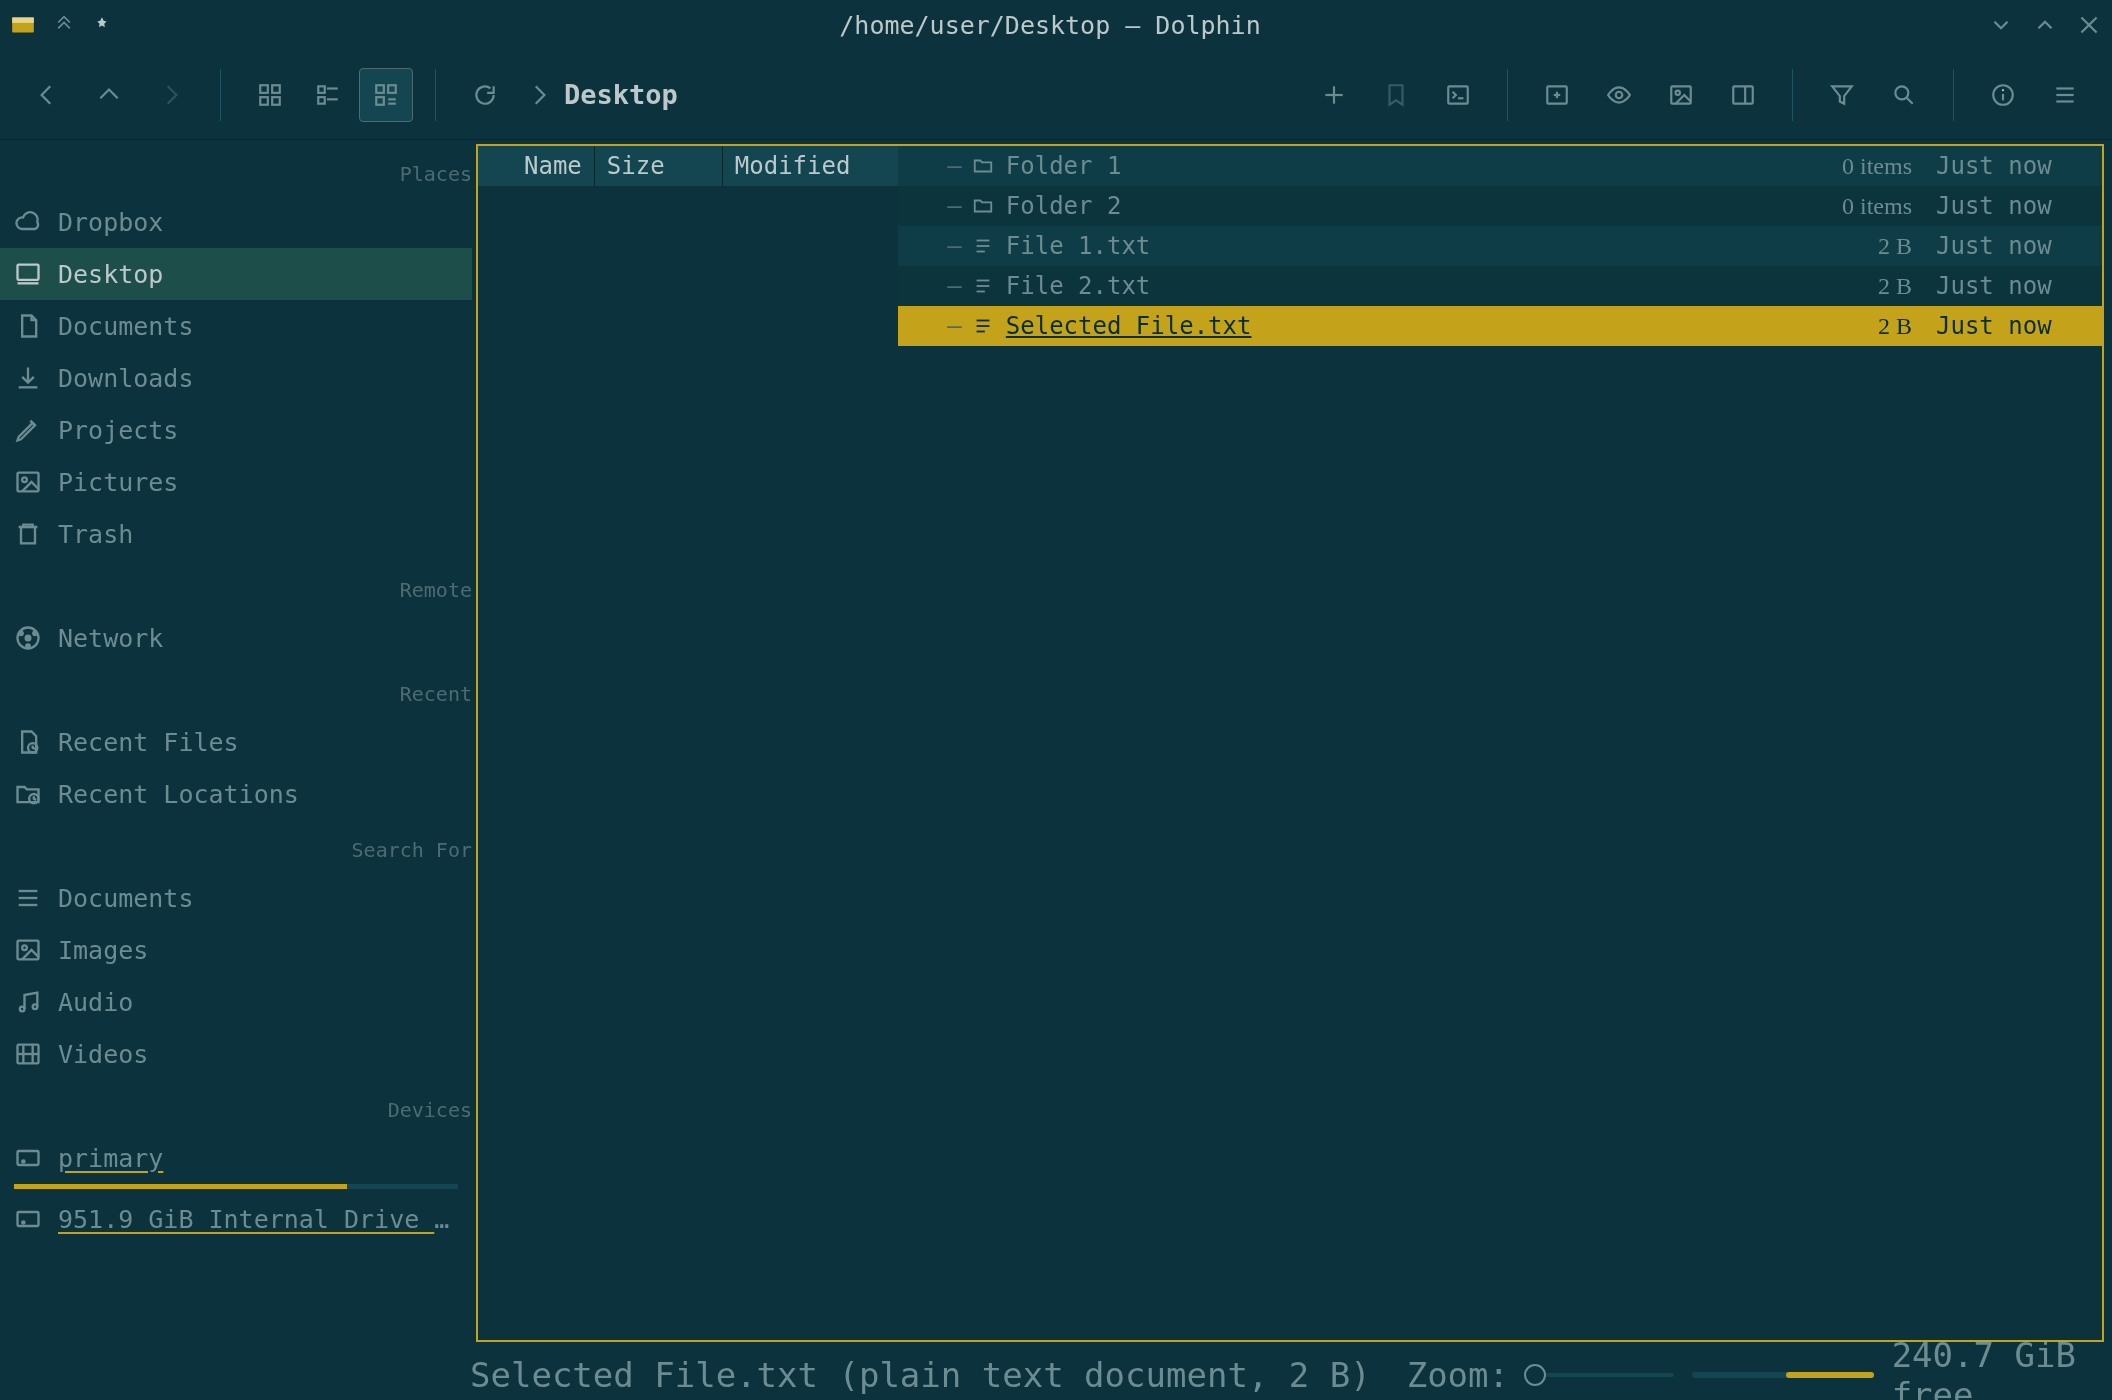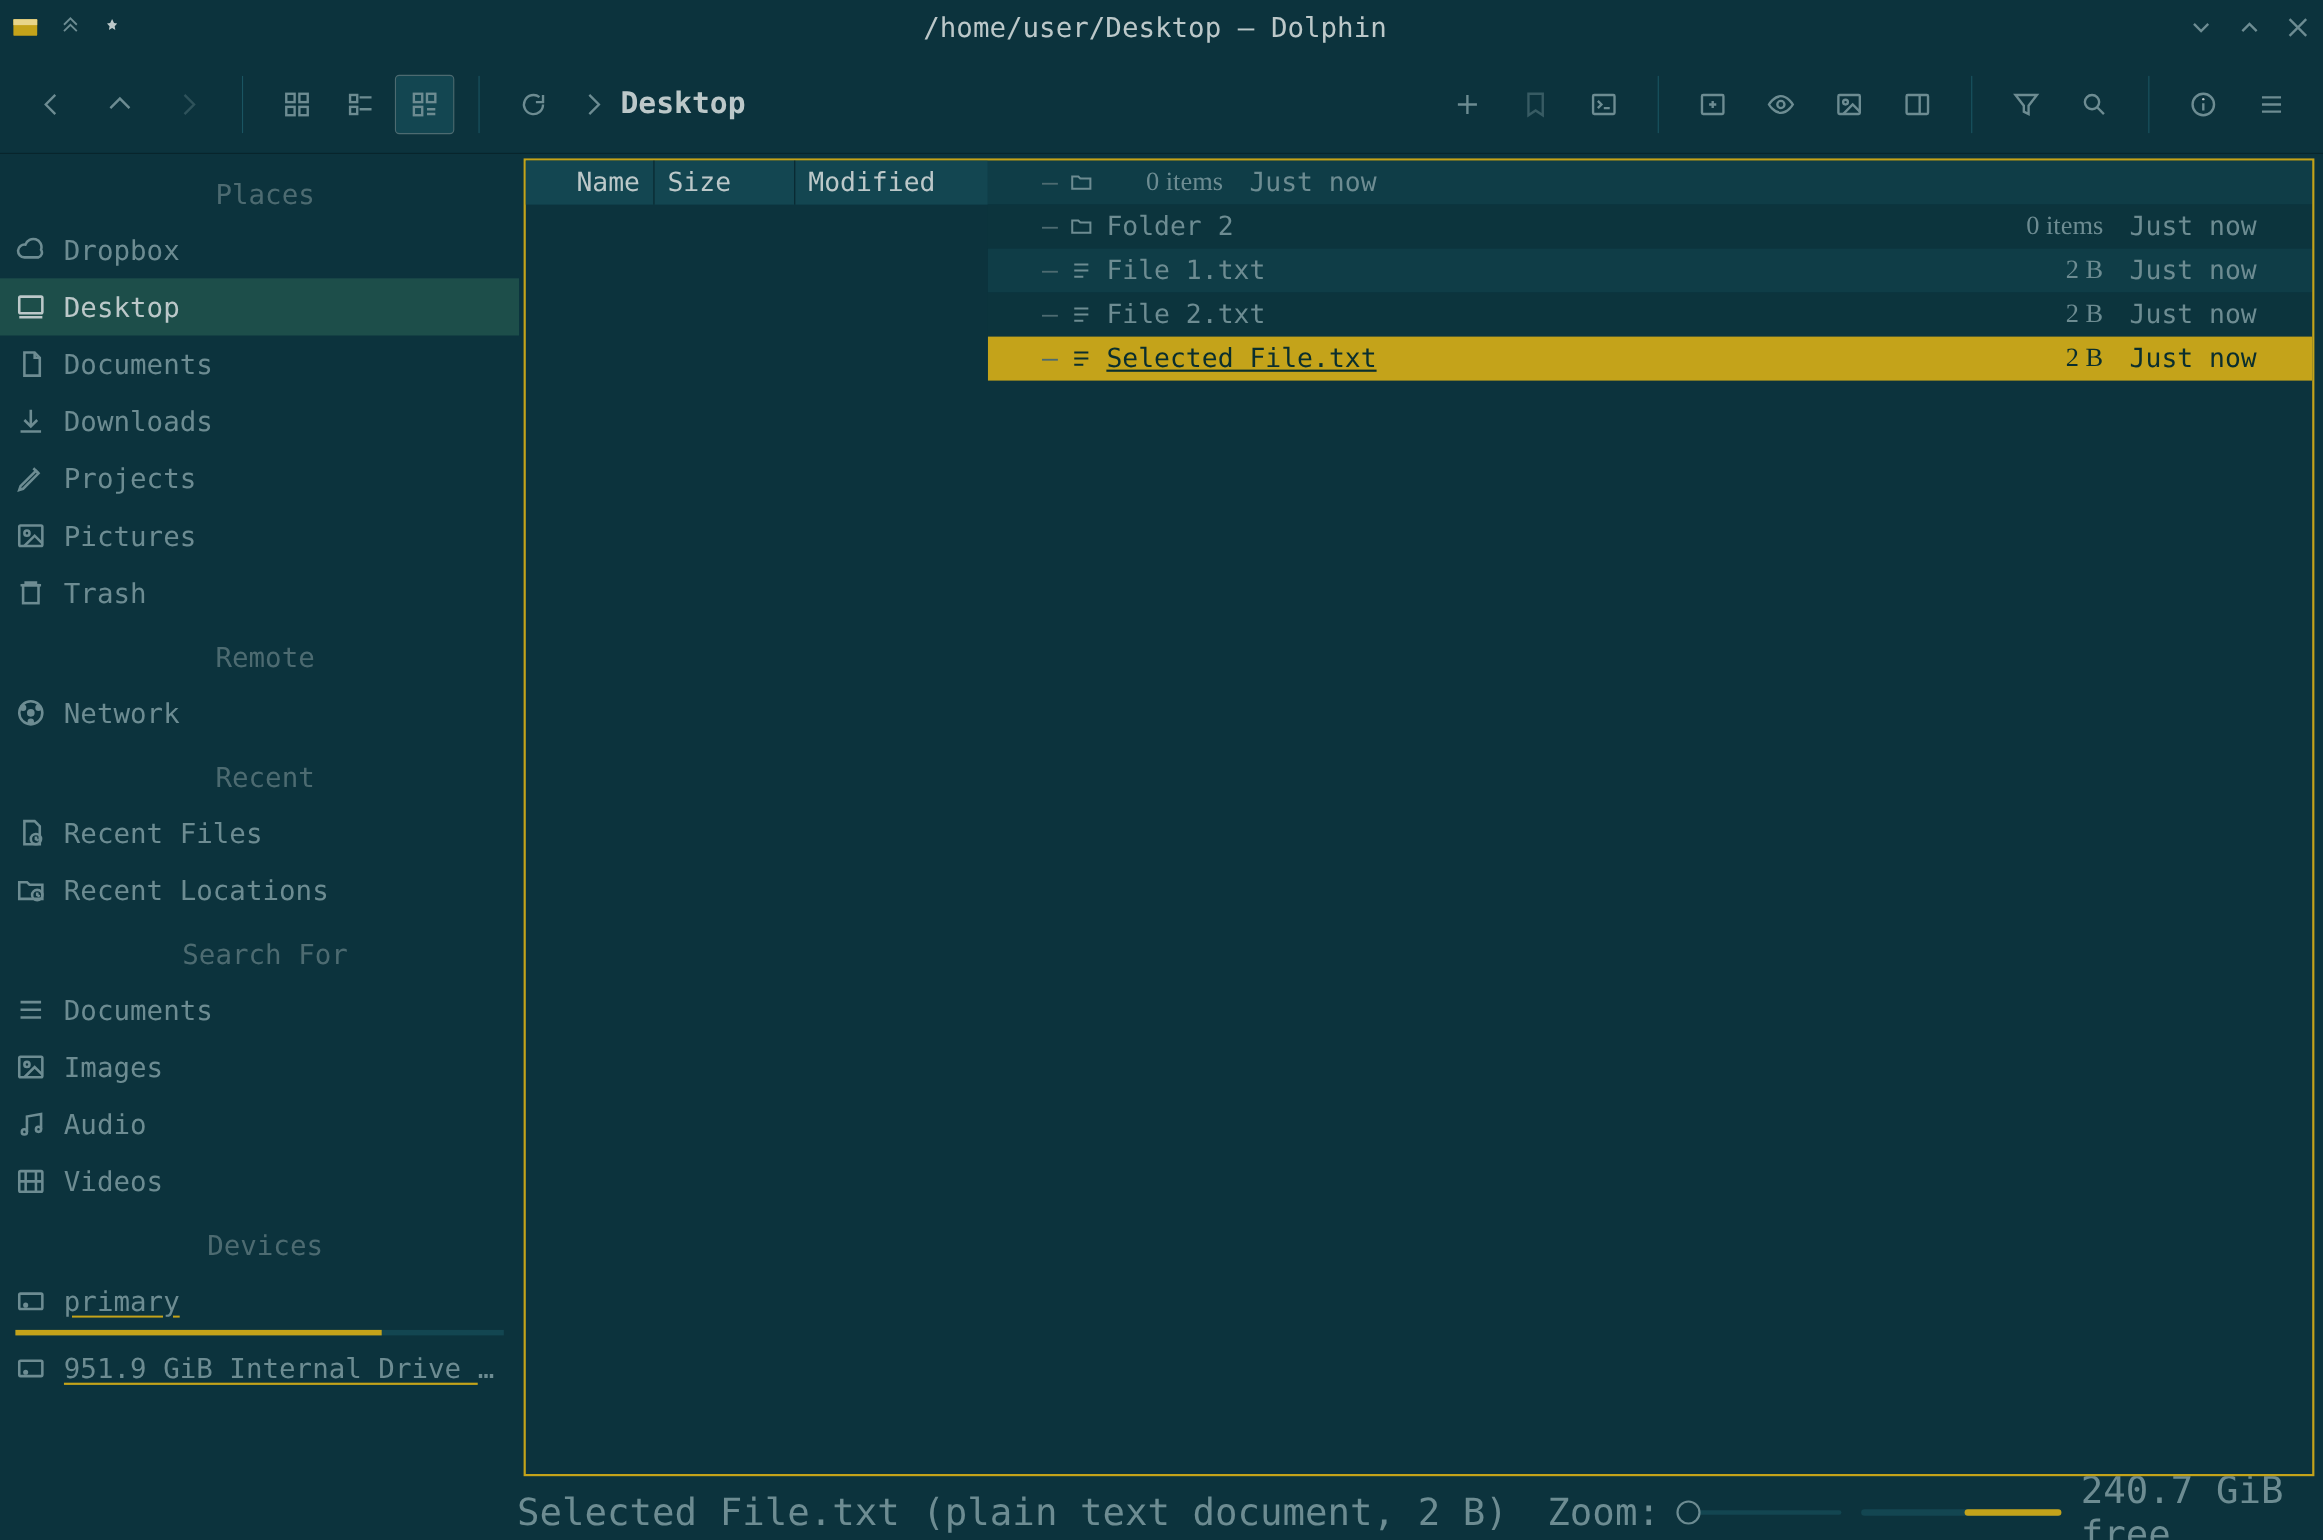--- a/index.html
+++ b/index.html
@@ -88,23 +88,23 @@
   }
 
   
   .sidebar {
     width: 472px;
     overflow: hidden;
     padding-top: 4px;
   }
   .sb-heading {
     color: var(--fg-faint);
-    font-size: 25px;
+    font-size: 20px;
     padding: 18px 0 10px 10px;
-    text-align: center;
+    text-align: right;
   }
   .sb-item {
     display: flex; align-items: center; gap: 16px;
     height: 52px;
     padding: 0 14px;
     color: var(--fg-dim);
   }
   .sb-item.active {
     background: #1d4e4a;
     color: var(--fg);
@@ -502,20 +502,21 @@
       <div class="col mod">Modified</div>
     </div>
     <div class="fp-rows" id="fp-rows">
         <div class="file-row">
           <span class="tree-lead">—</span>
           <span class="fico">
             <svg viewBox="0 0 24 24" width="22" height="22" fill="none" stroke="currentColor" stroke-width="2">
               <use href="#ic-folder"></use>
             </svg>
           </span>
+          <span class="fname">Folder 1</span>
           <span class="fsize">0 items</span>
           <span class="fmod">Just now</span>
         </div>
         <div class="file-row">
           <span class="tree-lead">—</span>
           <span class="fico">
             <svg viewBox="0 0 24 24" width="22" height="22" fill="none" stroke="currentColor" stroke-width="2">
               <use href="#ic-folder"></use>
             </svg>
           </span>

